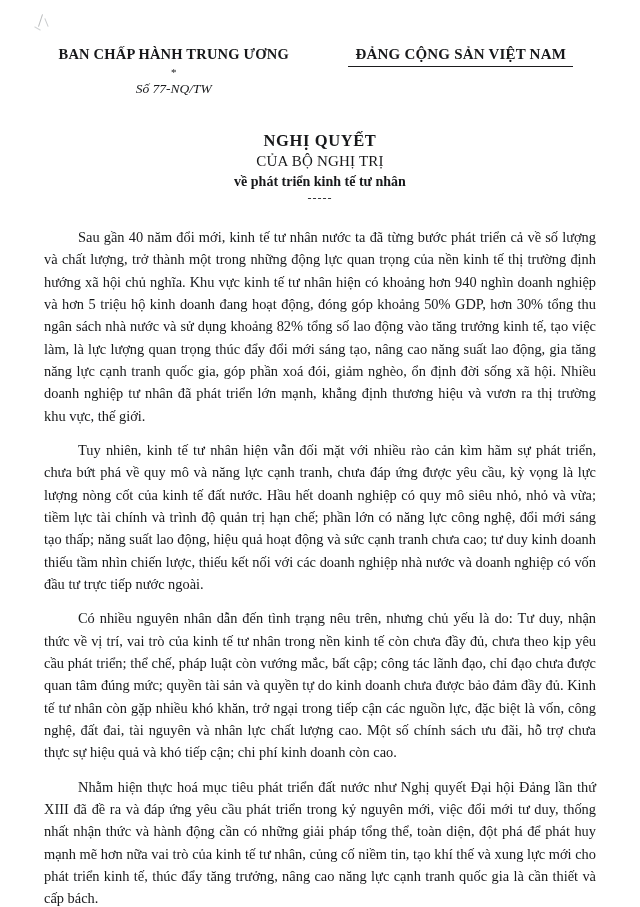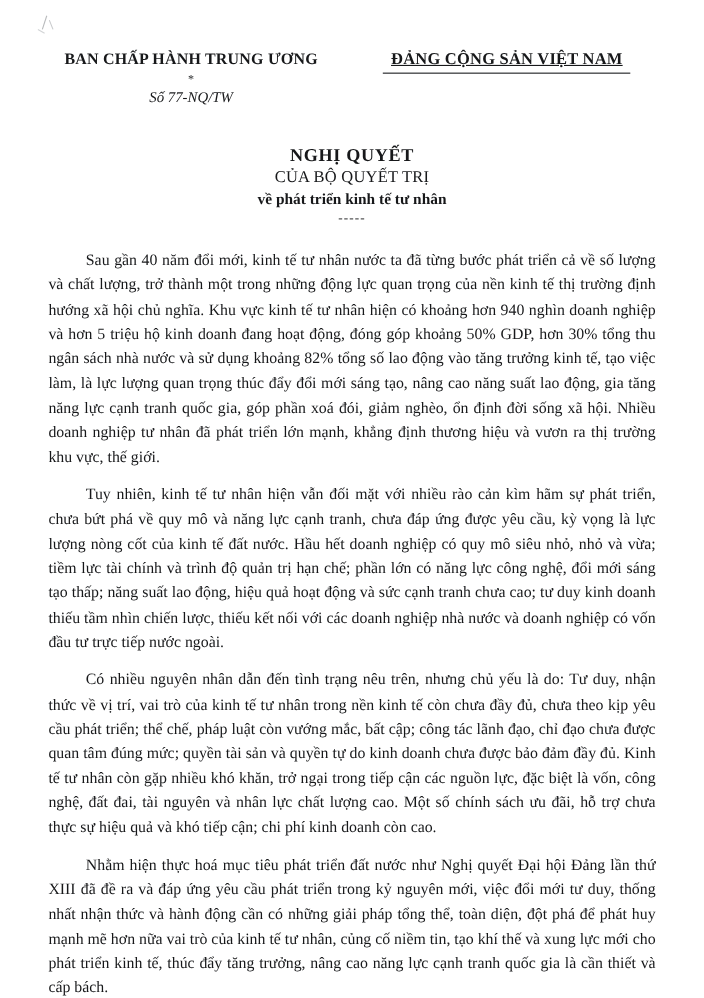--- a/index.html
+++ b/index.html
@@ -86,21 +86,20 @@
   .doc-number {
     font-size: 13.5px;
     font-style: italic;
     margin-top: 2px;
   }
   .party-name {
     font-size: 15px;
     font-weight: bold;
     letter-spacing: 0.2px;
     text-transform: uppercase;
-    text-decoration: underline;
   }
   .party-rule {
     width: 225px;
     height: 1.4px;
     background: #1b1c1e;
     margin: 3px auto 0 auto;
   }
   .place-date {
     font-size: 13.5px;
     font-style: italic;
@@ -169,21 +168,21 @@
       <div class="doc-number">Số 77-NQ/TW</div>
     </div>
     <div class="header-right">
       <div class="party-name">ĐẢNG CỘNG SẢN VIỆT NAM</div>
       <div class="party-rule"></div>
     </div>
   </div>
 
   <div class="title-block">
     <div class="title-main">NGHỊ QUYẾT</div>
-    <div class="title-sub">CỦA BỘ QUYẾT TRỊ</div>
+    <div class="title-sub">CỦA BỘ NGHỊ TRỊ</div>
     <div class="title-sub2">về phát triển kinh tế tư nhân</div>
     <div class="title-dashes">-----</div>
   </div>
 
   <div class="body-text">
     <p>Sau gần 40 năm đổi mới, kinh tế tư nhân nước ta đã từng bước phát triển cả về số lượng và chất lượng, trở thành một trong những động lực quan trọng của nền kinh tế thị trường định hướng xã hội chủ nghĩa. Khu vực kinh tế tư nhân hiện có khoảng hơn 940 nghìn doanh nghiệp và hơn 5 triệu hộ kinh doanh đang hoạt động, đóng góp khoảng 50% GDP, hơn 30% tổng thu ngân sách nhà nước và sử dụng khoảng 82% tổng số lao động vào tăng trưởng kinh tế, tạo việc làm, là lực lượng quan trọng thúc đẩy đổi mới sáng tạo, nâng cao năng suất lao động, gia tăng năng lực cạnh tranh quốc gia, góp phần xoá đói, giảm nghèo, ổn định đời sống xã hội. Nhiều doanh nghiệp tư nhân đã phát triển lớn mạnh, khẳng định thương hiệu và vươn ra thị trường khu vực, thế giới.</p>
     <p>Tuy nhiên, kinh tế tư nhân hiện vẫn đối mặt với nhiều rào cản kìm hãm sự phát triển, chưa bứt phá về quy mô và năng lực cạnh tranh, chưa đáp ứng được yêu cầu, kỳ vọng là lực lượng nòng cốt của kinh tế đất nước. Hầu hết doanh nghiệp có quy mô siêu nhỏ, nhỏ và vừa; tiềm lực tài chính và trình độ quản trị hạn chế; phần lớn có năng lực công nghệ, đổi mới sáng tạo thấp; năng suất lao động, hiệu quả hoạt động và sức cạnh tranh chưa cao; tư duy kinh doanh thiếu tầm nhìn chiến lược, thiếu kết nối với các doanh nghiệp nhà nước và doanh nghiệp có vốn đầu tư trực tiếp nước ngoài.</p>
     <p>Có nhiều nguyên nhân dẫn đến tình trạng nêu trên, nhưng chủ yếu là do: Tư duy, nhận thức về vị trí, vai trò của kinh tế tư nhân trong nền kinh tế còn chưa đầy đủ, chưa theo kịp yêu cầu phát triển; thể chế, pháp luật còn vướng mắc, bất cập; công tác lãnh đạo, chỉ đạo chưa được quan tâm đúng mức; quyền tài sản và quyền tự do kinh doanh chưa được bảo đảm đầy đủ. Kinh tế tư nhân còn gặp nhiều khó khăn, trở ngại trong tiếp cận các nguồn lực, đặc biệt là vốn, công nghệ, đất đai, tài nguyên và nhân lực chất lượng cao. Một số chính sách ưu đãi, hỗ trợ chưa thực sự hiệu quả và khó tiếp cận; chi phí kinh doanh còn cao.</p>
     <p>Nhằm hiện thực hoá mục tiêu phát triển đất nước như Nghị quyết Đại hội Đảng lần thứ XIII đã đề ra và đáp ứng yêu cầu phát triển trong kỷ nguyên mới, việc đổi mới tư duy, thống nhất nhận thức và hành động cần có những giải pháp tổng thể, toàn diện, đột phá để phát huy mạnh mẽ hơn nữa vai trò của kinh tế tư nhân, củng cố niềm tin, tạo khí thế và xung lực mới cho phát triển kinh tế, thúc đẩy tăng trưởng, nâng cao năng lực cạnh tranh quốc gia là cần thiết và cấp bách.</p>
   </div>

